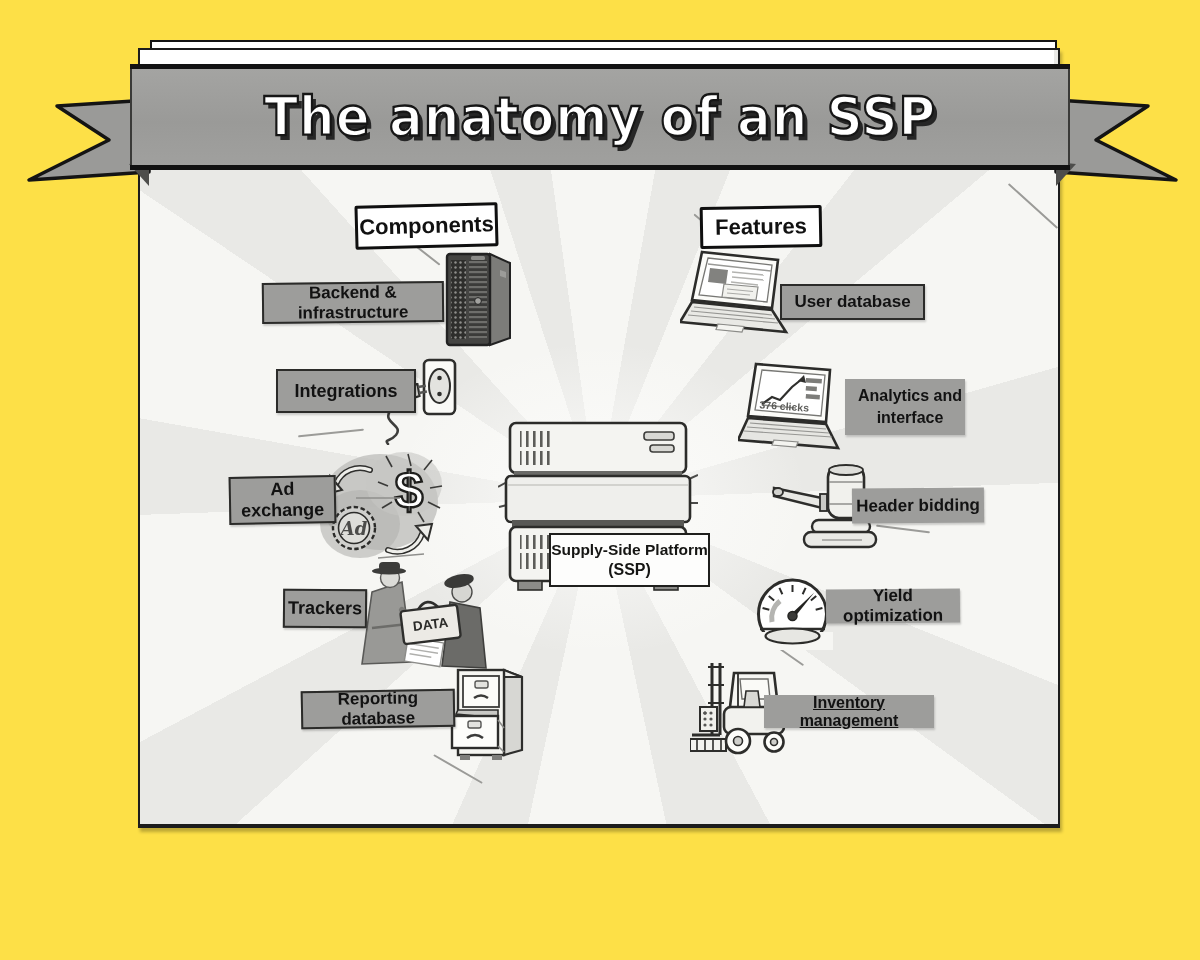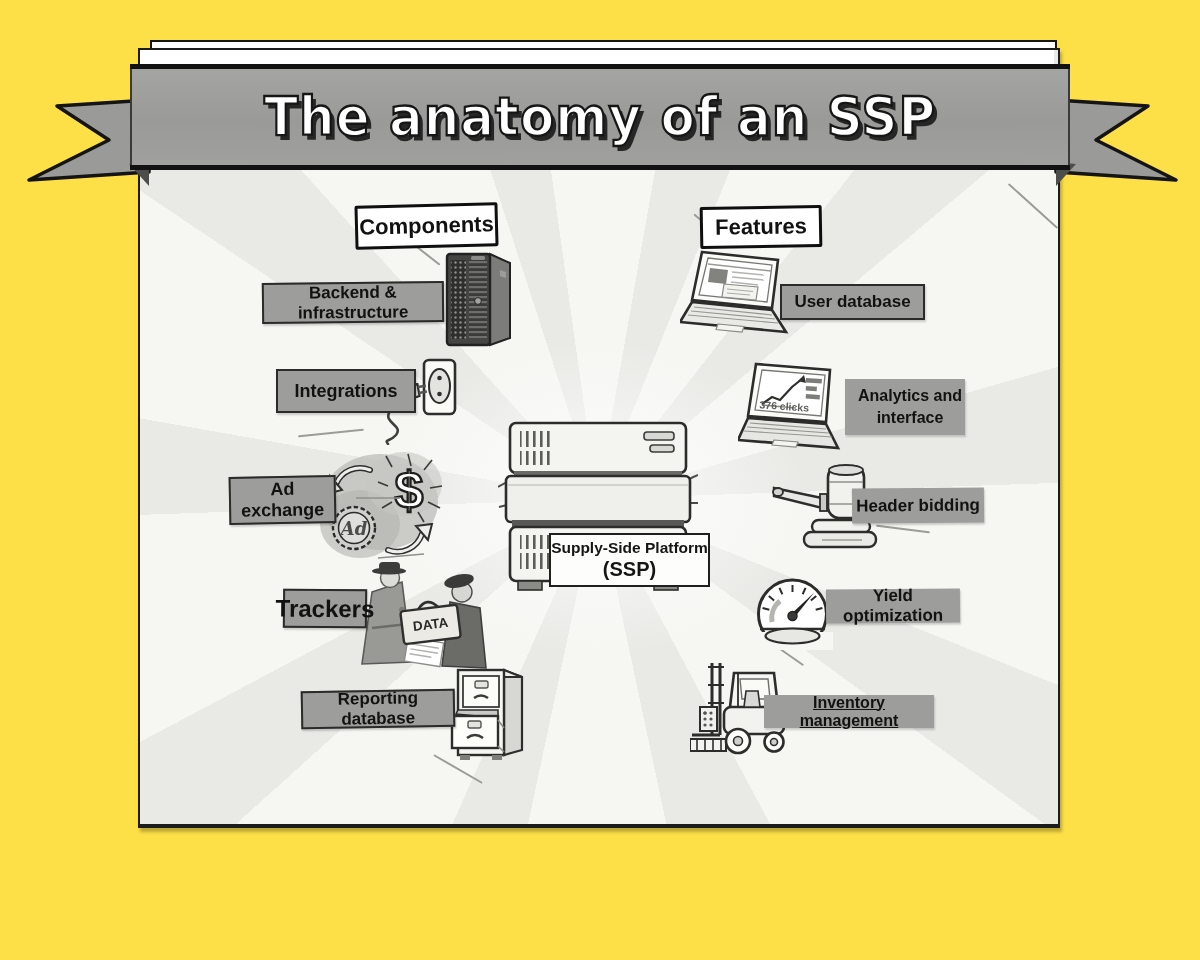--- a/index.html
+++ b/index.html
@@ -48,21 +48,21 @@
   .tag.multiline{flex-direction:column;align-items:center;justify-content:center;
                  text-align:left;padding-left:10px;line-height:1.35;}
 
   
   .art{position:absolute;z-index:6;}
   .center-label{position:absolute;left:522px;top:533px;width:157px;height:50px;
                 background:#fdfdfc;border:2px solid #1f1f1d;z-index:8;
                 display:flex;flex-direction:column;align-items:center;justify-content:center;
                 font-weight:bold;color:#151513;line-height:1.25;margin-left:27px;}
   .center-label .l1{font-size:15.5px;}
-  .center-label .l2{font-size:20px;}
+  .center-label .l2{font-size:16px;}
 
   .sketch{position:absolute;height:2px;background:#9b9b98;z-index:5;border-radius:2px;}
 </style>
 </head>
 <body>
 
 <div class="stage">
 
   <div class="back-sheet"></div>
   <div class="sheet"></div>
@@ -165,21 +165,21 @@
     <path d="M76,108 A26,26 0 0 0 110,92" fill="none" stroke="#eeeeea" stroke-width="3" stroke-linecap="round"></path>
     <polygon points="116,98 104,84 120,82" fill="#eeeeea" stroke="#2f2f2d" stroke-width="2"></polygon>
 
     <circle cx="42" cy="86" r="21" fill="#cfcfcc" stroke="#2b2b29" stroke-width="2.4" stroke-dasharray="4.5 2.5"></circle>
     <circle cx="42" cy="86" r="15.5" fill="#dededa" stroke="#2b2b29" stroke-width="1.6"></circle>
     <text x="42" y="93" text-anchor="middle" font-family="DejaVu Serif, serif" font-style="italic" font-weight="bold" font-size="18" fill="#4c4c4a">Ad</text>
     <line x1="44" y1="56" x2="88" y2="56" stroke="#8f8f8c" stroke-width="1.4"></line>
     <line x1="66" y1="116" x2="112" y2="112" stroke="#8f8f8c" stroke-width="1.4"></line>
   </svg>
 
-  <div class="tag bordered" style="left:283px;top:589px;width:80px;height:35px;font-size:24px;transform:rotate(0.5deg);">
+  <div class="tag bordered" style="left:283px;top:589px;width:80px;height:35px;font-size:18px;transform:rotate(0.5deg);">
     <span>Trackers</span>
   </div>
   <svg class="art" style="left:338px;top:558px;" width="165" height="112" viewBox="0 0 165 112">
 
     <polygon points="34,34 64,24 74,104 24,106" fill="#99999六" fill-opacity="0"></polygon>
     <polygon points="34,34 64,24 74,104 24,106" fill="#999996" stroke="#5a5a58" stroke-width="1.6"></polygon>
     <circle cx="52" cy="20" r="9.5" fill="#dcdcd8" stroke="#5a5a58" stroke-width="1.4"></circle>
     <rect x="41" y="4" width="21" height="9" rx="4" fill="#3c3c3a"></rect>
     <ellipse cx="51" cy="13" rx="17" ry="3.6" fill="#3c3c3a"></ellipse>
     <line x1="34" y1="70" x2="70" y2="66" stroke="#6c6c69" stroke-width="2.4"></line>

